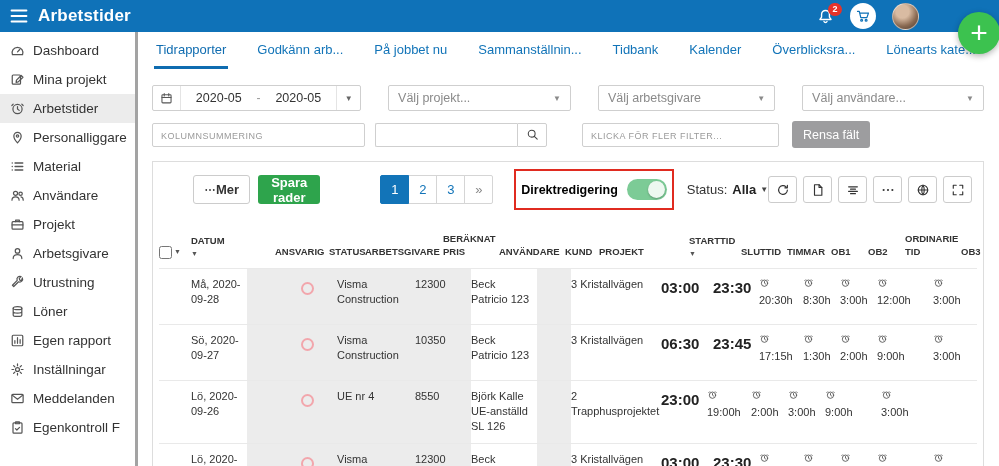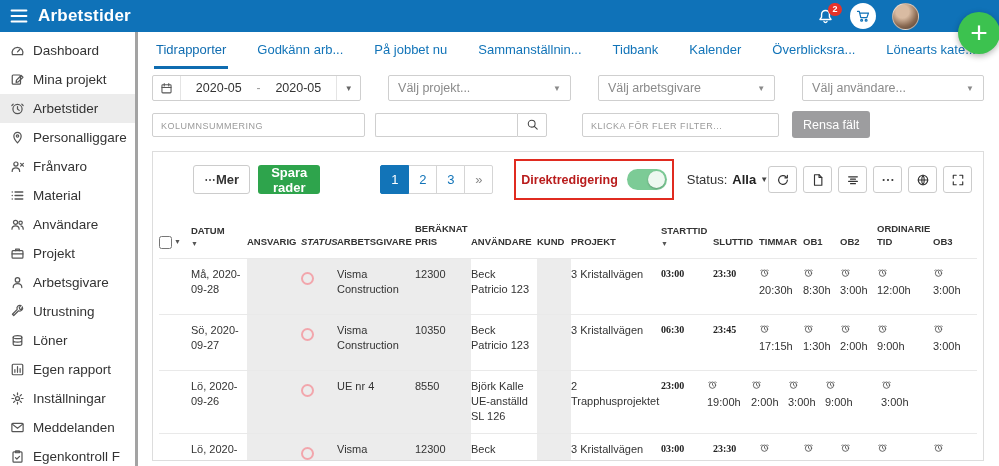--- a/index.html
+++ b/index.html
@@ -40,21 +40,21 @@
   .cart-circle .icon svg { width:15px; height:15px; }
   .side-item .icon svg { width:15px; height:15px; }
 
   
   .tabs { display:flex; align-items:stretch; height:37px; justify-content:space-between; padding:0 6px 0 2px; }
   .tab { font-size:13px; color:var(--link-blue,#1274b8); display:flex; align-items:center;
     padding:0 2px; cursor:pointer; border-bottom:3px solid transparent; }
   .tab.active { color:#0f6cb0; border-bottom-color:#0f6cb0; }
 
   
-  .filters1 { display:flex; gap:27px; margin-top:6px; }
+  .filters1 { display:flex; gap:27px; margin-top:16px; }
   .date-range { display:flex; align-items:center; width:222px; height:26px; border:1px solid #cfcfcf;
     border-radius:2px; background:#fff; }
   .dr-icon { width:28px; display:flex; justify-content:center; color:#555; border-right:1px solid #e4e4e4; height:100%; align-items:center; }
   .dr-icon svg { width:13px; height:13px; }
   .dr-val { flex:1; text-align:center; font-size:12.5px; color:#333; cursor:pointer; }
   .dr-sep { color:#999; font-size:12px; }
   .dr-caret { width:24px; height:100%; border-left:1px solid #e4e4e4; display:flex; align-items:center;
     justify-content:center; font-size:8px; color:#666; cursor:pointer; }
   .select { display:flex; align-items:center; height:26px; border:1px solid #cfcfcf; border-radius:2px;
     background:#fff; padding:0 9px; font-size:12.5px; color:#8a8a8a; cursor:pointer; }
@@ -86,21 +86,21 @@
     color:#fff; padding:0 13px; font-size:13px; font-weight:bold; cursor:pointer; font-family:"Liberation Sans",sans-serif; }
   .pagination { display:flex; margin-left:60px; }
   .page { min-width:29px; height:29px; display:flex; align-items:center; justify-content:center;
     border:1px solid #d5d5d5; background:#fff; color:var(--link-blue,#1274b8); font-size:13px;
     margin-left:-1px; cursor:pointer; position:relative; }
   .page:first-child { margin-left:0; border-radius:2px 0 0 2px; }
   .page:last-child { border-radius:0 2px 2px 0; }
   .page.active { background:var(--link-blue,#1274b8); border-color:var(--link-blue,#1274b8); color:#fff; z-index:1; }
   .page.next { color:#888; }
   .direct-wrap { position:relative; margin-left:28px; display:flex; align-items:center; gap:9px; }
-  .direct-label { font-size:12.5px; font-weight:bold; color:#b91c1c; }
+  .direct-label { font-size:12.5px; font-weight:bold; color:#000000; }
   .toggle { width:40px; height:21px; border-radius:11px; background:var(--toggle-green,#7ccb96);
     position:relative; cursor:pointer; flex:0 0 40px; }
   .toggle .knob { position:absolute; top:2px; right:2px; width:17px; height:17px; border-radius:50%;
     background:#edf8f0; box-shadow:0 1px 2px rgba(0,0,0,.25); }
   .annotation { position:absolute; left:-7px; right:-7px; top:-10px; bottom:-10px;
     border:2px solid var(--annotation-red,#e02b20); pointer-events:none; }
   .status-group { margin-left:20px; display:flex; align-items:flex-start; gap:5px; }
   .status-label { font-size:13px; color:#333; }
   .status-select { display:flex; align-items:center; gap:4px; font-size:13px; font-weight:bold; color:#222; cursor:pointer; }
   .status-select .caret { font-size:8px; color:#444; }
@@ -114,21 +114,21 @@
   .th { font-size:9.5px; font-weight:bold; color:#333; text-transform:uppercase; line-height:1.35;
     padding-right:4px; flex-shrink:0; cursor:pointer; }
   .th-select { display:flex; align-items:center; gap:2px; cursor:default; }
   .th input[type=checkbox] { width:13px; height:13px; cursor:pointer; }
   .th-caret { font-size:7px; color:#555; cursor:pointer; }
   .sort-caret { display:block; font-size:7px; color:#555; margin-top:1px; }
   .tbody { padding:0 6px; }
   .tr { display:flex; border-top:1px solid #e9e9e9; min-height:56px; }
   .td { padding:8px 4px 8px 0; font-size:11px; color:#333; line-height:1.4; flex-shrink:0; overflow:hidden; }
   .td.ro { background:#ececec; }
-  .td.strong { font-weight:bold; font-size:10px; color:#222;font-family:Liberation Serif, serif; }
+  .td.strong { font-weight:bold; font-size:15px; color:#222; }
   .circle { display:inline-block; width:13px; height:13px; border:2px solid #f2a6ac; border-radius:50%; margin-top:5px; }
   .clock-cell .icon { color:#555; }
   .clock-cell .icon svg { width:11px; height:11px; }
   .tval { margin-top:1px; }
 </style>
 </head>
 <body>
 
 <div class="screen">
 
@@ -194,30 +194,20 @@
           <span class="side-label">Arbetstider</span>
         </div>
         <div class="side-item">
           <span class="icon">
             <svg viewBox="0 0 16 16" fill="none" stroke="currentColor" stroke-width="1.3" stroke-linecap="round" stroke-linejoin="round">
               <path d="M8 13.8S4.1 9.6 4.1 6.4a3.9 3.9 0 1 1 7.8 0c0 3.2-3.9 7.4-3.9 7.4z"></path>
               <circle cx="8" cy="6.4" r="1.3"></circle>
             </svg>
           </span>
           <span class="side-label">Personalliggare</span>
-        </div>
-        <div class="side-item">
-          <span class="icon">
-            <svg viewBox="0 0 16 16" fill="none" stroke="currentColor" stroke-width="1.3" stroke-linecap="round" stroke-linejoin="round">
-              <circle cx="6.3" cy="5.4" r="2.2"></circle>
-              <path d="M2.3 13.2c0-2.3 1.8-3.8 4-3.8s4 1.5 4 3.8"></path>
-              <path d="M11.3 4.6l3 3M14.3 4.6l-3 3"></path>
-            </svg>
-          </span>
-          <span class="side-label">Frånvaro</span>
         </div>
         <div class="side-item">
           <span class="icon">
             <svg viewBox="0 0 16 16" fill="none" stroke="currentColor" stroke-width="1.5" stroke-linecap="round" stroke-linejoin="round">
               <path d="M5.4 4.2h8.2M5.4 8h8.2M5.4 11.8h8.2M2.4 4.2h.01M2.4 8h.01M2.4 11.8h.01"></path>
             </svg>
           </span>
           <span class="side-label">Material</span>
         </div>
         <div class="side-item">
@@ -445,22 +435,22 @@
         </div>
 
         <div class="thead">
             <div class="th" style="flex: 0 0 32px; width: 32px;">
               <span class="th-select">
                 <input type="checkbox" style="">
                 <span class="th-caret">▼</span>
               </span>
             </div>
             <div class="th" style="flex: 0 0 56px; width: 56px;"><span class="th-label">DATUM</span><span class="sort-caret">▼</span></div>
-            <div class="th" style="flex: 0 0 54px; width: 54px;"><span class="th-label">ANSVARIG</span></div>
-            <div class="th" style="flex: 0 0 36px; width: 36px; font-style: italic;"><span class="th-label">STATUS</span></div>
+            <div class="th" style="flex: 0 0 54px; width: 54px; margin-left: 28px;"><span class="th-label">ANSVARIG</span></div>
+            <div class="th" style="flex: 0 0 36px; width: 36px;"><span class="th-label">STATUS</span></div>
             <div class="th" style="flex: 0 0 78px; width: 78px;"><span class="th-label">ARBETSGIVARE</span></div>
             <div class="th" style="flex: 0 0 56px; width: 56px;"><span class="th-label">BERÄKNAT PRIS</span></div>
             <div class="th" style="flex: 0 0 66px; width: 66px;"><span class="th-label">ANVÄNDARE</span></div>
             <div class="th" style="flex: 0 0 34px; width: 34px;"><span class="th-label">KUND</span></div>
             <div class="th" style="flex: 0 0 90px; width: 90px;"><span class="th-label">PROJEKT</span></div>
             <div class="th" style="flex: 0 0 52px; width: 52px;"><span class="th-label">STARTTID</span><span class="sort-caret">▼</span></div>
             <div class="th" style="flex: 0 0 46px; width: 46px;"><span class="th-label">SLUTTID</span></div>
             <div class="th" style="flex: 0 0 44px; width: 44px;"><span class="th-label">TIMMAR</span></div>
             <div class="th" style="flex: 0 0 37px; width: 37px;"><span class="th-label">OB1</span></div>
             <div class="th" style="flex: 0 0 37px; width: 37px;"><span class="th-label">OB2</span></div>

